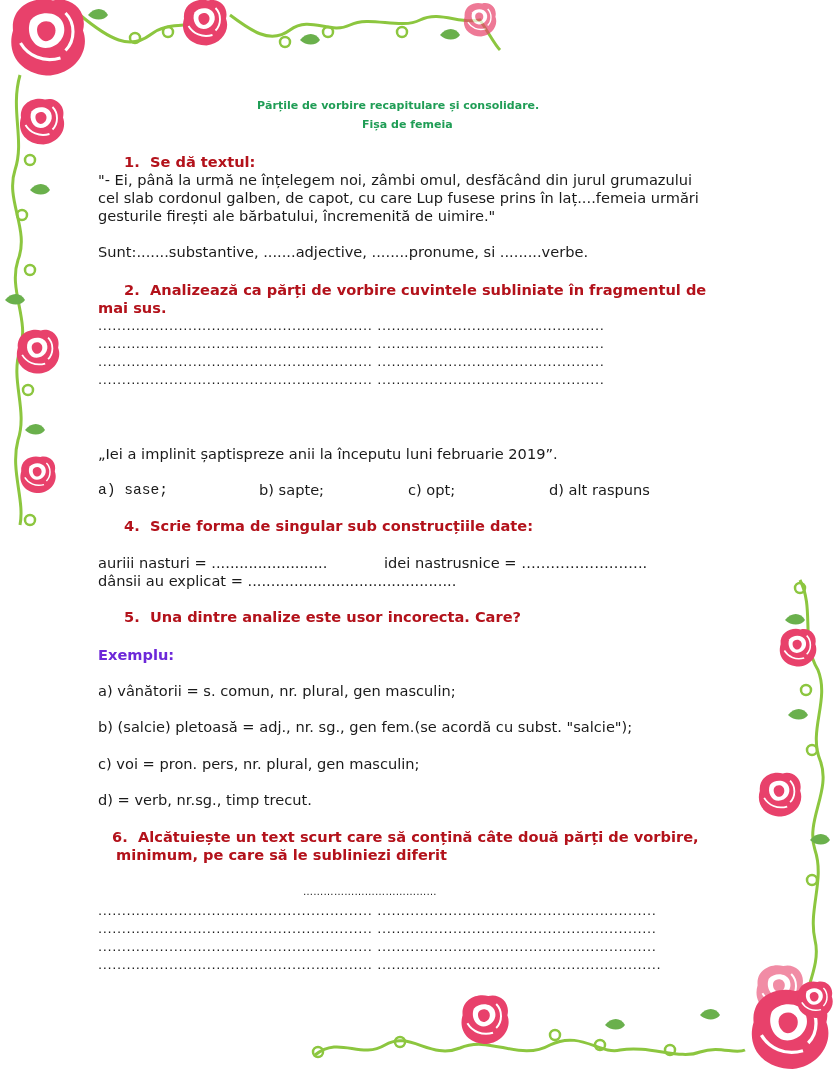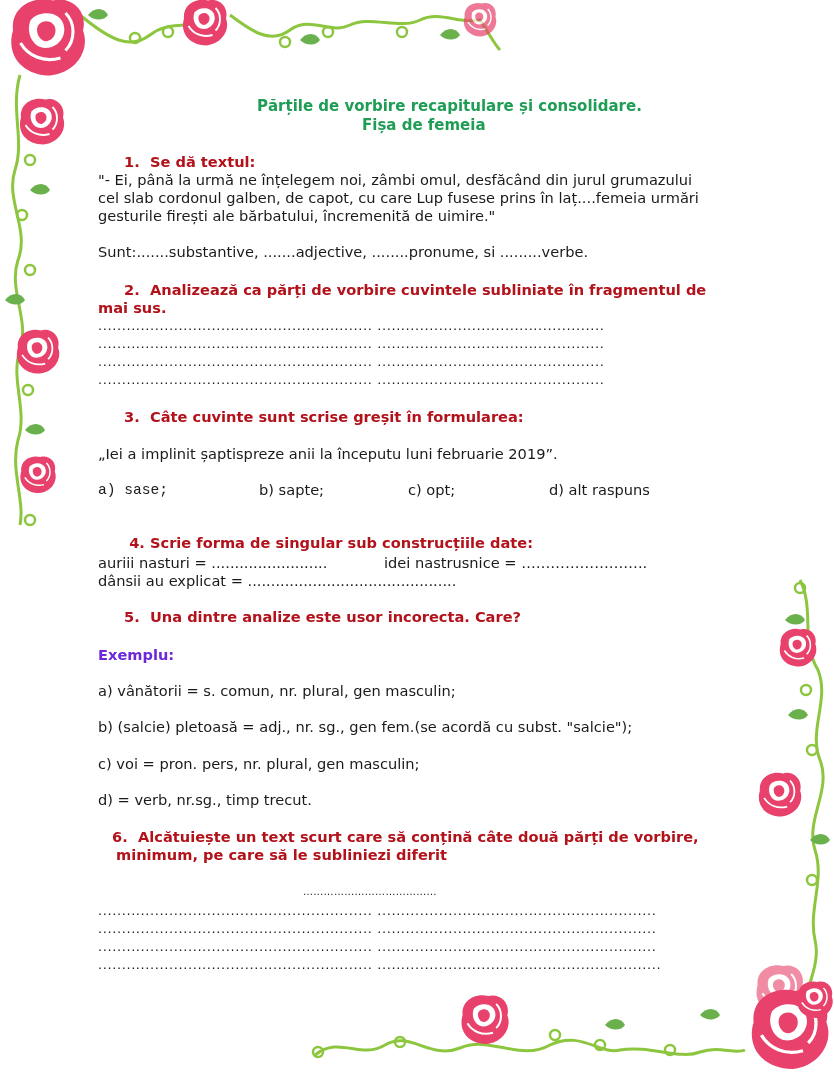--- a/index.html
+++ b/index.html
@@ -2,21 +2,21 @@
 <html><head>
 <meta charset="utf-8">
 <style>
   html, body { margin: 0; padding: 0; background: #ffffff; }
   body { width: 834px; height: 1079px; position: relative; overflow: hidden;
          font-family: "DejaVu Sans", sans-serif; color: #1a1a1a; }
   .page { position: absolute; left: 0; top: 0; width: 834px; height: 1079px; }
   .border-art { position: absolute; left: 0; top: 0; width: 834px; height: 1079px; pointer-events: none; }
 
   .txt { position: absolute; font-size: 14.6px; line-height: 18px; white-space: nowrap; color: #1a1a1a; }
-  .title { position: absolute; font-weight: bold; color: #1f9d55; font-size: 15px; line-height: 18px; white-space: nowrap; }
+  .title { position: absolute; font-weight: bold; color: #1f9d55; font-size: 11px; line-height: 18px; white-space: nowrap; }
   .q { position: absolute; font-weight: bold; color: #b3121b; font-size: 14.6px; line-height: 18px; white-space: nowrap; }
   .q .num { display: inline-block; width: 26px; }
   .example { position: absolute; font-weight: bold; color: #6d28d9; font-size: 14.6px; line-height: 18px; }
   .dots { position: absolute; font-size: 13px; line-height: 18px; letter-spacing: 0.6px; color: #1a1a1a; white-space: nowrap; }
   .dots-small { position: absolute; font-size: 10px; line-height: 14px; letter-spacing: 0.3px; color: #1a1a1a; white-space: nowrap; }
   .choice { position: absolute; font-size: 14.6px; line-height: 18px; white-space: nowrap; }
 </style>
 </head>
 <body>
 
@@ -104,30 +104,27 @@
 
   <div class="q" style="left:124px; top:281px;">
     <span class="num">2.</span><span>Analizează ca părți de vorbire cuvintele subliniate în fragmentul de</span>
   </div>
   <div class="q" style="left:98px; top:299px;">mai sus.</div>
   <div class="dots" style="left:98px; top:317px;">.......................................................... ................................................</div>
   <div class="dots" style="left:98px; top:335px;">.......................................................... ................................................</div>
   <div class="dots" style="left:98px; top:353px;">.......................................................... ................................................</div>
   <div class="dots" style="left:98px; top:371px;">.......................................................... ................................................</div>
 
-  <div class="q" style="left:124px; top:408px;">
-    <span class="num">3.</span><span>Câte cuvinte sunt scrise greșit în formularea:</span>
-  </div>
   <div class="txt" style="left:98px; top:445px;">„Iei a implinit șaptispreze anii la începutu luni februarie 2019”.</div>
   <div class="choice" style="left:98px; top:481px;font-family:Liberation Mono, monospace;">a) sase;</div>
   <div class="choice" style="left:259px; top:481px;">b) sapte;</div>
   <div class="choice" style="left:408px; top:481px;">c) opt;</div>
   <div class="choice" style="left:549px; top:481px;">d) alt raspuns</div>
 
-  <div class="q" style="left:124px; top:534px;text-align:center;">
+  <div class="q" style="left:124px; top:517px;">
     <span class="num">4.</span><span>Scrie forma de singular sub construcțiile date:</span>
   </div>
   <div class="txt" style="left:98px; top:554px;">auriii nasturi = .........................</div>
   <div class="txt" style="left:98px; top:572px;">dânsii au explicat = .............................................</div>
   <div class="txt" style="left:384px; top:554px;">idei nastrusnice = ……………………..</div>
 
   <div class="q" style="left:124px; top:608px;">
     <span class="num">5.</span><span>Una dintre analize este usor incorecta. Care?</span>
   </div>
   <div class="example" style="left:98px; top:646px;">Exemplu:</div>

